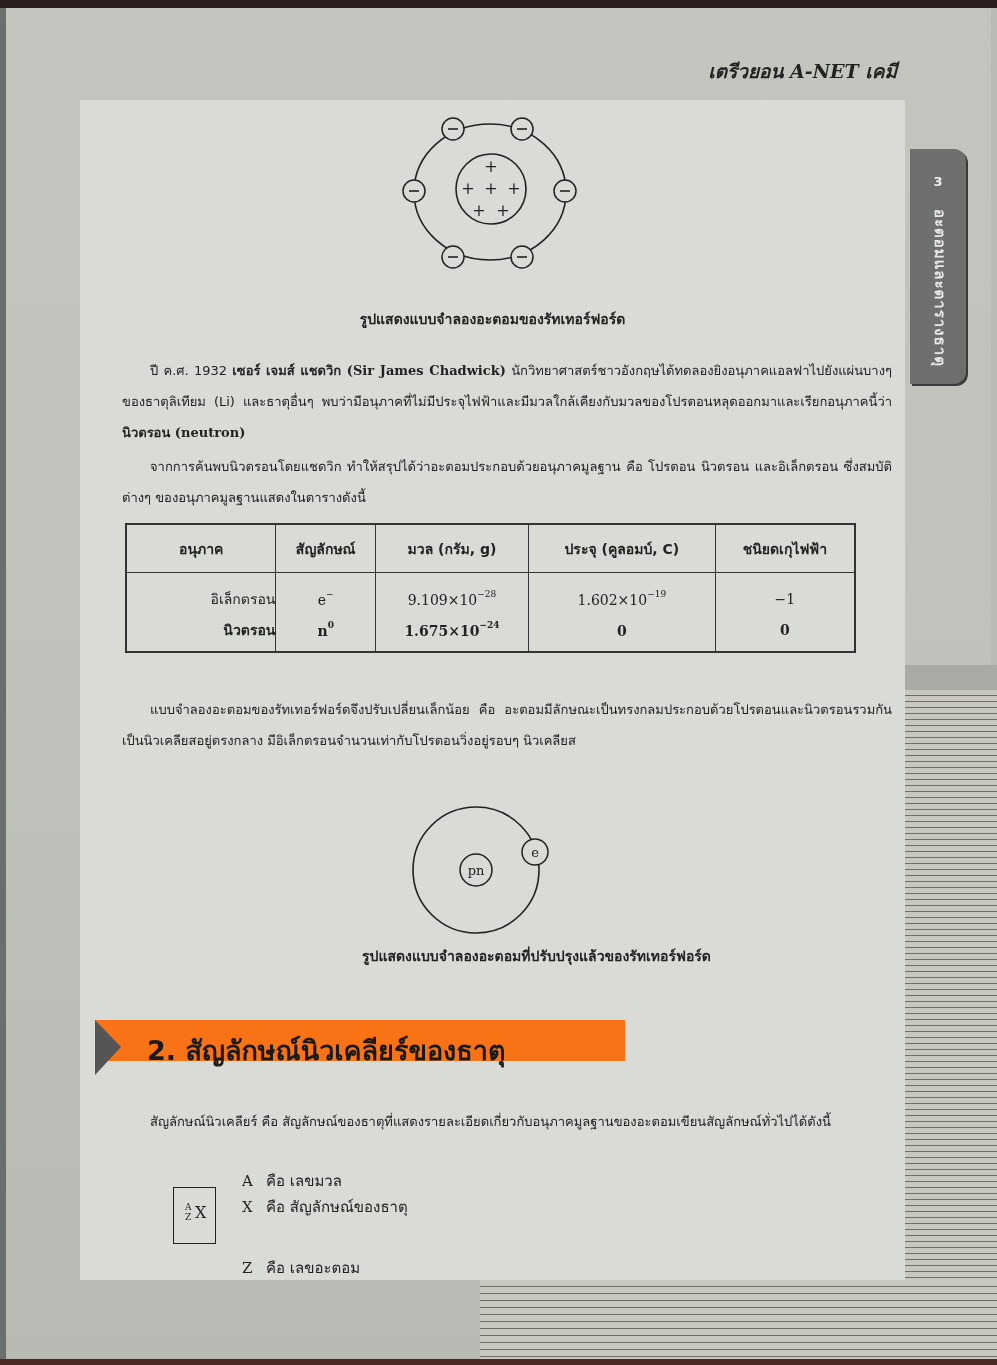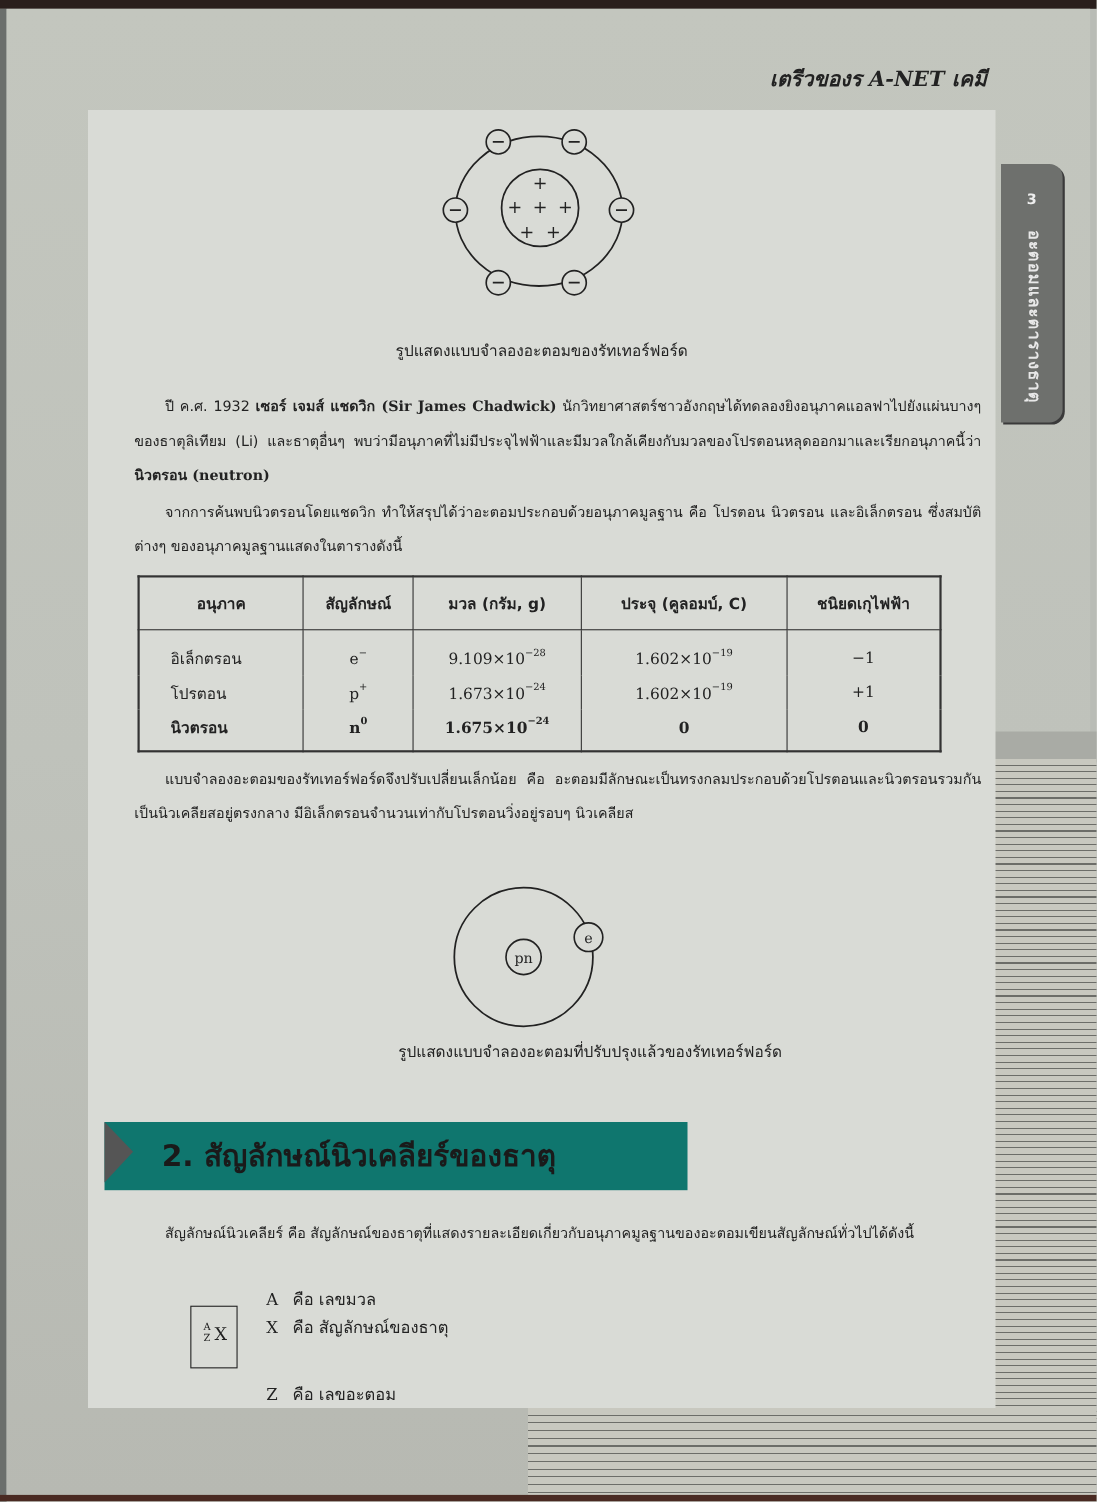--- a/index.html
+++ b/index.html
@@ -44,21 +44,21 @@
   .stripes-right-top {
     position:absolute; left:903px; top:665px; width:94px; height:28px; background:#a9aba5;
   }
   .stripes-bottom {
     position:absolute; left:480px; top:1280px; width:517px; height:80px;
     background:repeating-linear-gradient(180deg, #c8c8bf 0px, #c8c8bf 6px, #6c6d68 6px, #6c6d68 7px);
   }
   .figure { position:absolute; }
   .caption {
     position:absolute; left:80px; width:825px; text-align:center;
-    font-family:"DejaVu Sans", sans-serif; font-weight:normal; font-size:14px; color:#222;
+    font-family:"DejaVu Sans", sans-serif; font-weight:bold; font-size:14px; color:#222;
   }
   .para {
     position:absolute; left:122px; width:770px;
     font-family:"DejaVu Sans", sans-serif; font-size:13px; line-height:31px; color:#222;
     text-align:justify;
   }
   .para .indent { display:inline-block; width:28px; }
   .para b { font-family:"DejaVu Serif", serif; }
   table.particles {
     position:absolute; left:125px; top:523px; width:731px; border-collapse:collapse;
@@ -66,27 +66,27 @@
     border:2px solid #333;
   }
   table.particles th {
     height:45px; font-family:"DejaVu Sans", sans-serif; font-weight:bold; font-size:14px;
     border:1.5px solid #333; text-align:center;
   }
   table.particles td {
     border-left:1.5px solid #333; border-right:1.5px solid #333;
     text-align:center; height:31px; padding:0;
   }
-  table.particles td.name { font-family:"DejaVu Sans", sans-serif; text-align:left; padding-left:28px; }
+  table.particles td.name { font-family:"DejaVu Sans", sans-serif; text-align:right; padding-left:28px; }
   table.particles tr.first td { padding-top:10px; }
   table.particles tr.last td { padding-bottom:6px;font-weight:bold; }
   sup { font-size:9px; vertical-align:8px; }
   .section-banner {
-    position:absolute; left:95px; top:1020px; width:530px; height:62px;
-    background:#0f766e;
+    position:absolute; left:95px; top:1020px; width:530px; height:41px;
+    background:#f97316;
     text-align:right;
   }
   .section-banner .arrow {
     position:absolute; left:0; top:0; width:0; height:0;
     border-top:27px solid transparent; border-bottom:28px solid transparent;
     border-left:26px solid #555;
   }
   .section-banner .title {
     position:absolute; left:52px; top:9px;
     font-family:"DejaVu Sans", sans-serif; font-weight:bold; font-size:27px; color:#1a1a1a;
@@ -102,21 +102,21 @@
   }
   .legend-item .sym { font-family:"DejaVu Serif", serif; display:inline-block; width:24px; }
 </style>
 </head>
 <body>
 
 <div class="top-edge"></div>
 <div class="left-edge"></div>
 <div class="page-bg"></div>
 
-<div class="running-header">เตรีวของร A-NET เคมี</div>
+<div class="running-header">เตรีวยอน A-NET เคมี</div>
 
 <div class="stripes-right-top"></div>
 <div class="stripes-right"></div>
 <div class="stripes-bottom"></div>
 
 <div class="content-panel"></div>
 
 <div class="chapter-tab">
   <div class="num">3</div>
   <div class="vtext">อะตอมและตารางธาตุ</div>
@@ -171,27 +171,20 @@
     </tr>
   </thead>
   <tbody>
     <tr class="first">
       <td class="name">อิเล็กตรอน</td>
       <td><span>e</span><sup>−</sup></td>
       <td><span>9.109×10</span><sup>−28</sup></td>
       <td><span>1.602×10</span><sup>−19</sup></td>
       <td>−1</td>
     </tr>
-    <tr>
-      <td class="name">โปรตอน</td>
-      <td><span>p</span><sup>+</sup></td>
-      <td><span>1.673×10</span><sup>−24</sup></td>
-      <td><span>1.602×10</span><sup>−19</sup></td>
-      <td>+1</td>
-    </tr>
     <tr class="last">
       <td class="name">นิวตรอน</td>
       <td><span>n</span><sup>0</sup></td>
       <td><span>1.675×10</span><sup>−24</sup></td>
       <td><span>0</span><sup></sup></td>
       <td>0</td>
     </tr>
   </tbody>
 </table>
 

